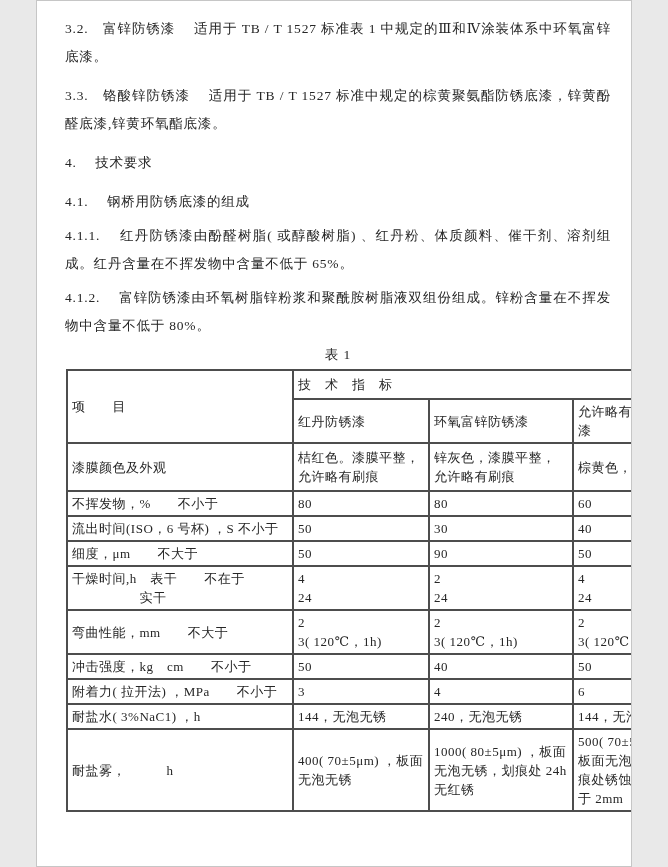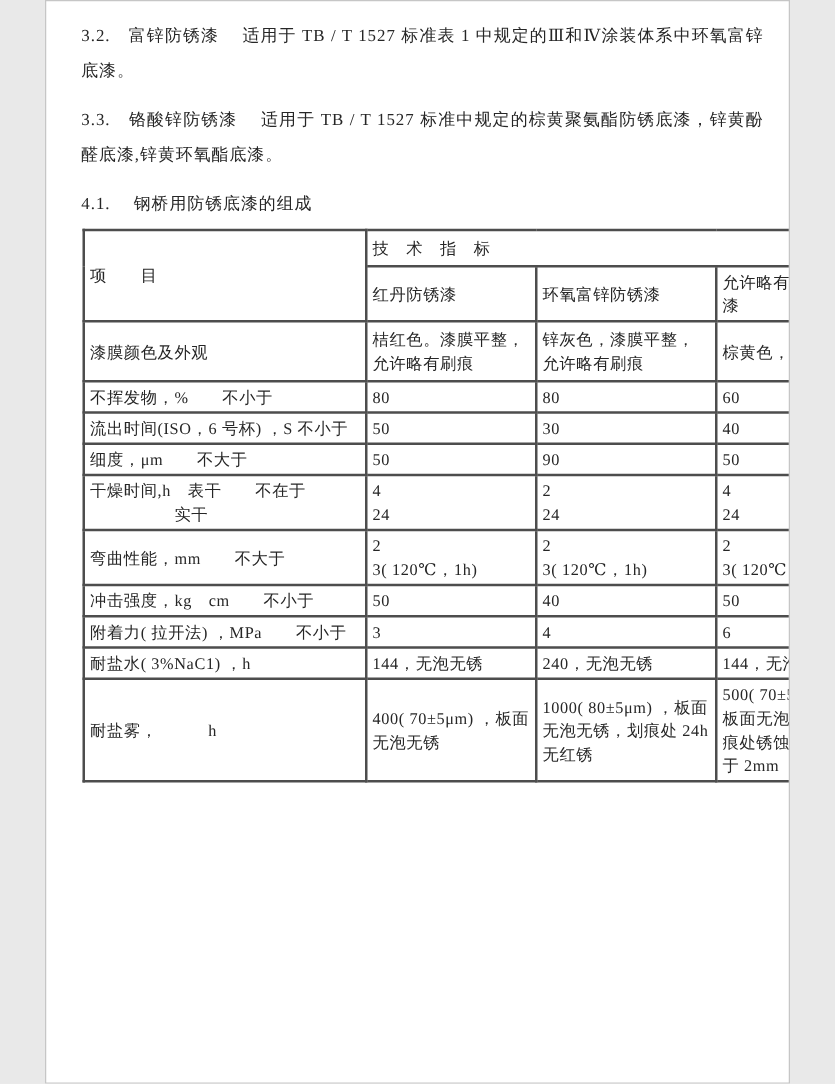--- a/index.html
+++ b/index.html
@@ -61,22 +61,26 @@
   tr.rh80 { height: 81px; }
 </style>
 </head>
 <body>
 
 <div class="page">
   <div class="content">
 
     <p class="para sec-gap">3.2.　富锌防锈漆　 适用于 TB / T 1527 标准表 1 中规定的Ⅲ和Ⅳ涂装体系中环氧富锌底漆。</p>
     <p class="para sec-gap">3.3.　铬酸锌防锈漆　 适用于 TB / T 1527 标准中规定的棕黄聚氨酯防锈底漆，锌黄酚醛底漆,锌黄环氧酯底漆。</p>
+    <p class="para sec-gap">4.　 技术要求</p>
     <p class="para">4.1.　 钢桥用防锈底漆的组成</p>
+    <p class="para">4.1.1.　 红丹防锈漆由酚醛树脂( 或醇酸树脂) 、红丹粉、体质颜料、催干剂、溶剂组成。红丹含量在不挥发物中含量不低于 65%。</p>
+    <p class="para">4.1.2.　 富锌防锈漆由环氧树脂锌粉浆和聚酰胺树脂液双组份组成。锌粉含量在不挥发物中含量不低于 80%。</p>
 
+    <div class="table-caption">表 1</div>
 
     <table class="spec">
       <colgroup>
         <col style="width:226px">
           <col style="width:136px">
           <col style="width:144px">
           <col style="width:121px">
       </colgroup>
       <tbody>
         <tr class="rh28">

